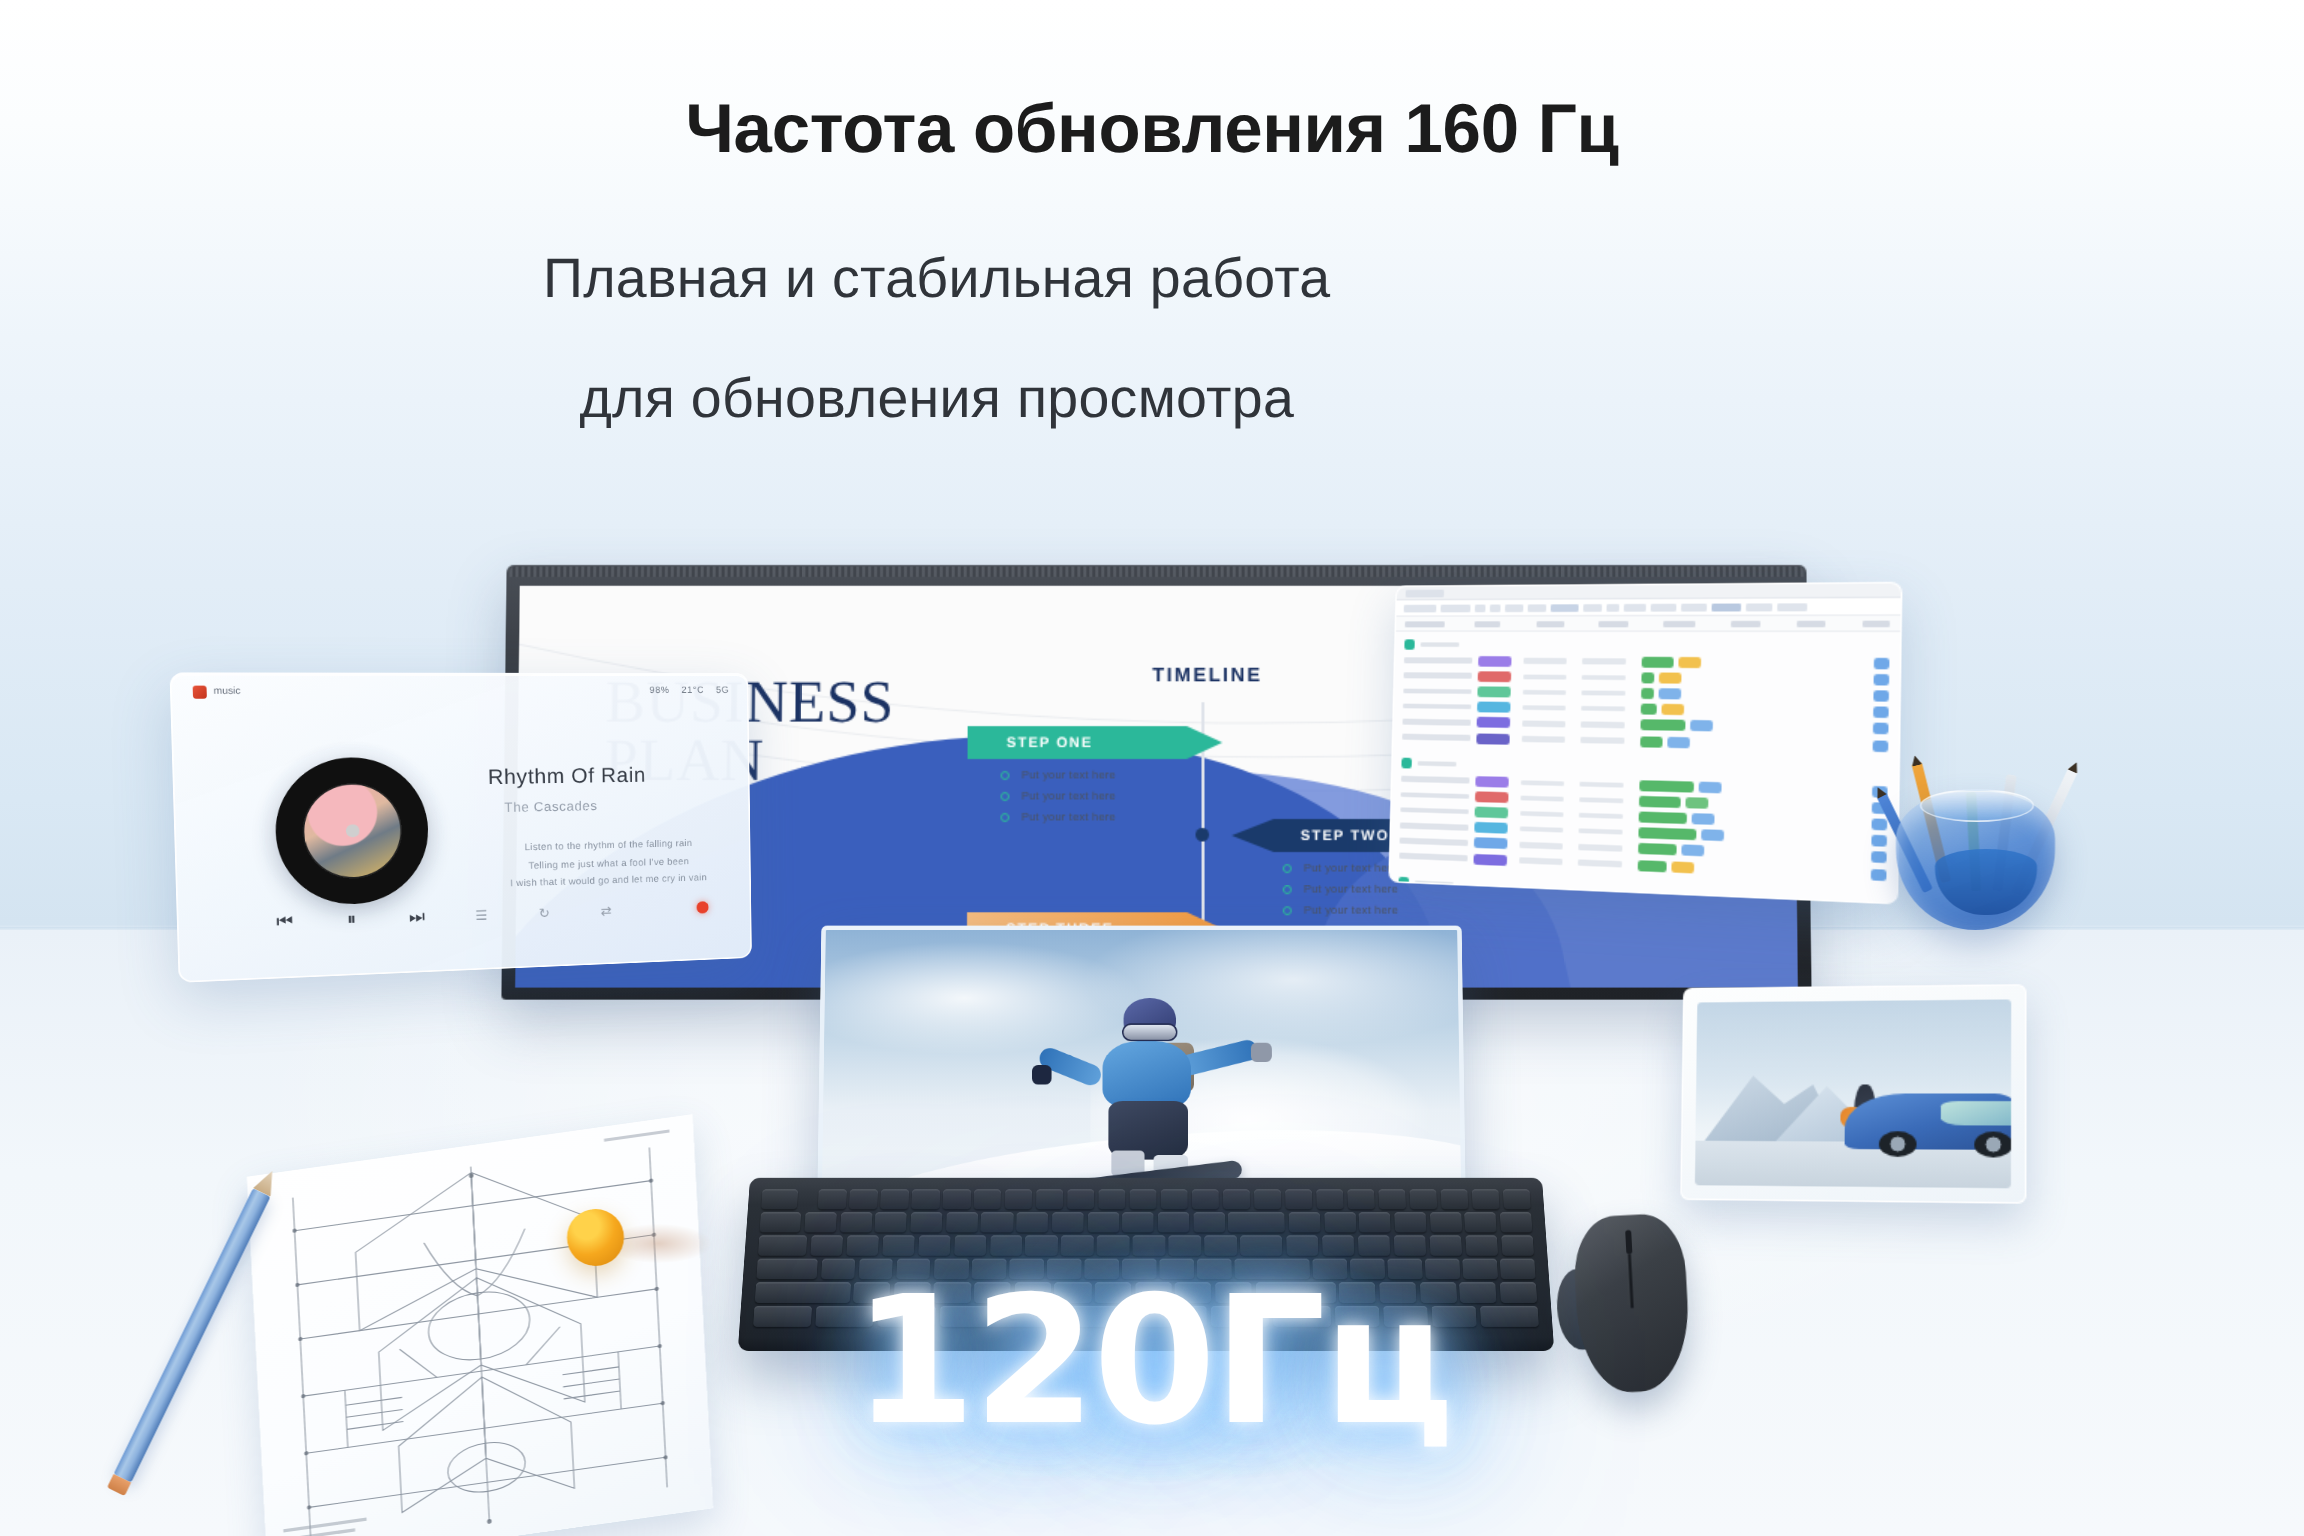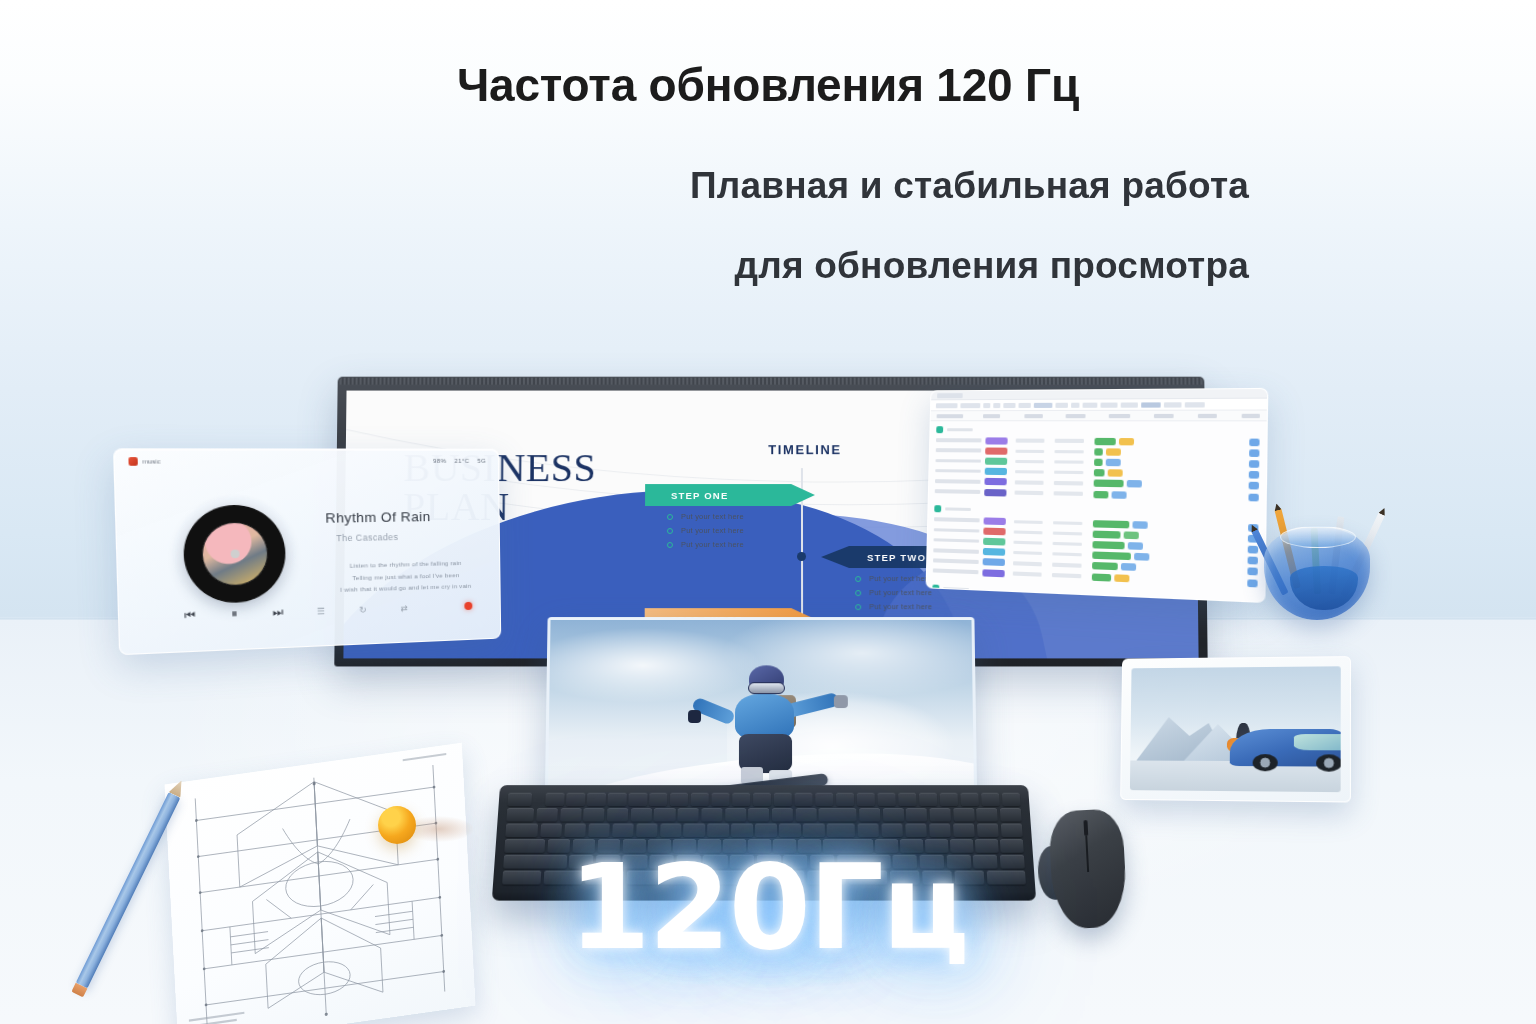--- a/index.html
+++ b/index.html
@@ -20,22 +20,22 @@
         #f3f7fb 82%,
         #f6f9fc 100%);
   }
 
   
   .hero-title{
     position:absolute; top:58px; left:0; width:1536px; text-align:center;
     font-size:46px; font-weight:bold; color:#1c1c1c; letter-spacing:-0.2px;
   }
   .hero-sub{
-    position:absolute; left:0; width:1249px; text-align:right;
-    font-size:37px; font-weight:700; color:#30343a; letter-spacing:.2px;
+    position:absolute; left:0; width:1249px; text-align:center;
+    font-size:37px; font-weight:400; color:#30343a; letter-spacing:.2px;
   }
   .hero-sub.l1{ top:165px; }
   .hero-sub.l2{ top:245px; }
 
   
   .desk-horizon{
     position:absolute; left:0; top:618px; width:1536px; height:3px;
     background:linear-gradient(180deg,#c9dcec,#e9f1f8);
     opacity:.75;
   }
@@ -489,21 +489,21 @@
     z-index:5;
   }
 </style>
 </head>
 <body>
 
 <div class="wall-glow"></div>
 <div class="desk-horizon"></div>
 <div class="desk-sheen"></div>
 
-<div class="hero-title">Частота обновления 120 Гц</div>
+<div class="hero-title">Частота обновления 160 Гц</div>
 <div class="hero-sub l1">Плавная и стабильная работа</div>
 <div class="hero-sub l2">для обновления просмотра</div>
 
 <div class="stand-neck"></div>
 
 <div class="monitor">
   <div class="monitor-bezel"></div>
   <div class="monitor-screen">
     <svg class="slide-arcs" viewBox="0 0 850 270" preserveAspectRatio="none">
       <path d="M-40,30 C200,90 520,120 900,60" stroke="#9aa6b8" fill="none" stroke-width="1"></path>

